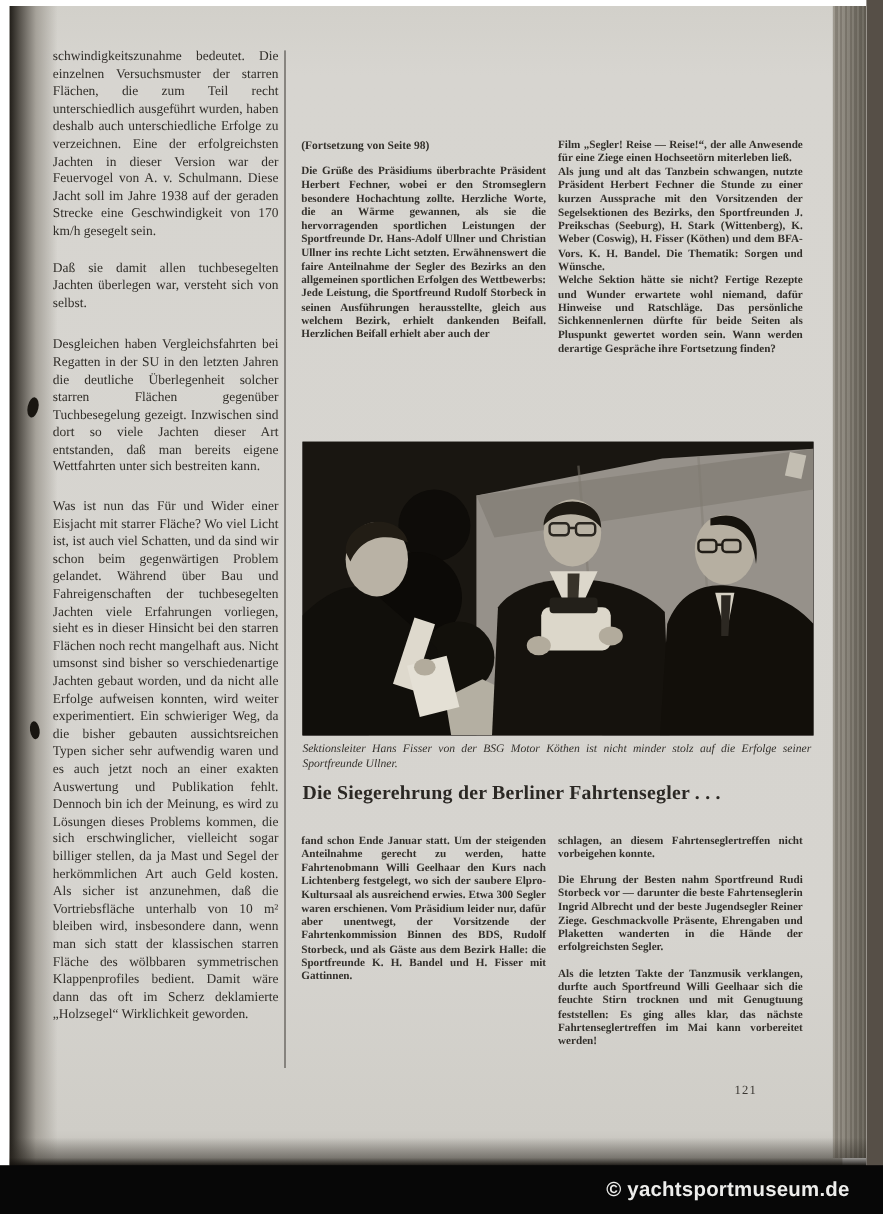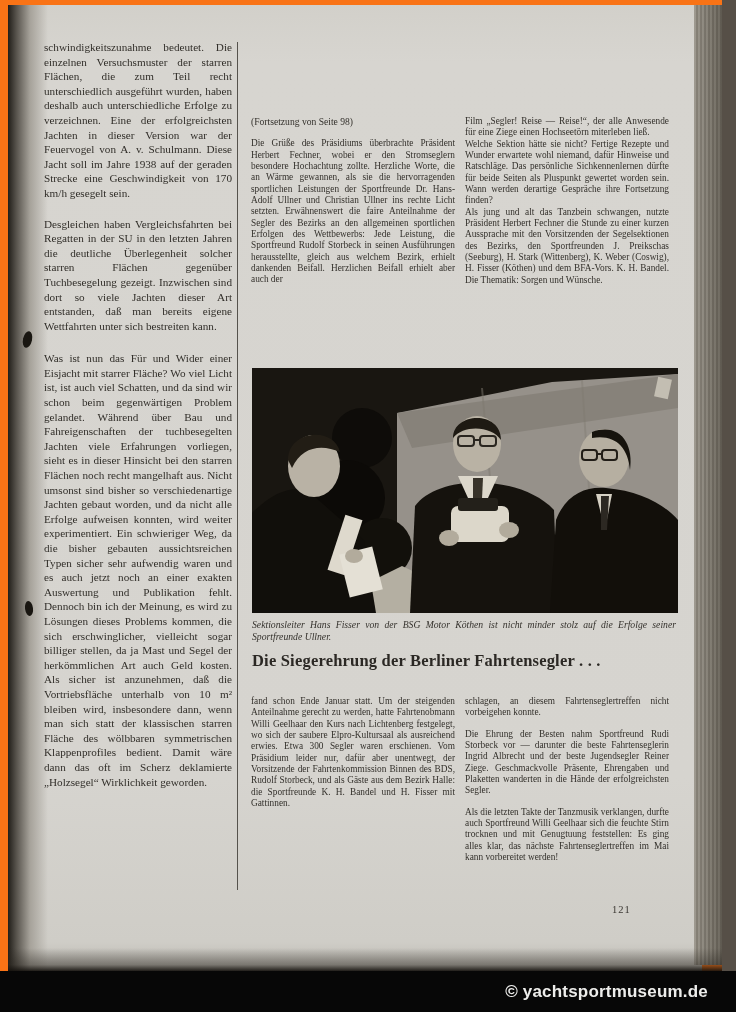--- a/index.html
+++ b/index.html
@@ -1,17 +1,17 @@
 <!DOCTYPE html>
 <html><head>
 <meta charset="utf-8">
 <style>
   html,body{margin:0;padding:0;}
   body{background:#23201b;font-family:"Liberation Serif",serif;}
-  #scan{position:relative;width:736px;height:1012px;overflow:hidden;background:#f97316;}
+  #scan{position:relative;width:736px;height:1012px;overflow:hidden;background:#ffffff;}
   
   #right-band{position:absolute;top:0;left:722px;width:14px;height:1012px;background:#564f47;}
   #paper{position:absolute;top:5px;left:8px;width:694px;height:966px;
          background:linear-gradient(180deg,#d2d0ca 0%,#d7d5d0 6%,#d6d4cf 80%,#cfcdc7 97%,#b9b6af 100%);}
   #spine-shadow{position:absolute;top:5px;left:8px;width:40px;height:966px;
          background:linear-gradient(90deg,#211e19 0%,#5a564f 22%,#a6a29a 55%,rgba(214,212,207,0) 100%);}
   #page-edge{position:absolute;top:5px;left:694px;width:28px;height:960px;
          background:repeating-linear-gradient(90deg,#c4c1ba 0 2px,#a9a59d 2px 4px),linear-gradient(90deg,#cfccc6,#8e8a82);
          background-blend-mode:multiply;}
   #bottom-shadow{position:absolute;left:8px;top:948px;width:714px;height:24px;
@@ -34,21 +34,21 @@
   #header-box{position:absolute;left:251px;top:44px;width:421px;height:62px;border:2px solid #45423d;
          box-sizing:border-box;display:flex;align-items:center;justify-content:center;background:#d6d4cf;}
   .hatch{position:absolute;top:2px;bottom:2px;width:15px;
          background:repeating-linear-gradient(90deg,#56534d 0 1px,rgba(0,0,0,0) 1px 3.5px);}
   #hatch-left{left:2px;}
   #hatch-right{right:2px;}
   #header-box h1{margin:0;font-family:"Liberation Sans",sans-serif;font-weight:bold;font-size:27px;
          letter-spacing:.5px;color:#3a3834;}
 
   
-  .two-cols{position:absolute;left:251px;width:422px;display:flex;gap:10px;}
+  .two-cols{position:absolute;left:251px;width:422px;display:flex;gap:10px;font-weight:bold;}
   .col{width:204px;font-size:9.3px;line-height:11.35px;text-align:justify;color:#33302b;}
   .col p{margin:0;}
   #top-cols{top:116px;height:252px;overflow:hidden;}
   #bottom-cols{top:684px;height:222px;overflow:hidden;margin-top:12px;}
   .gap-lg{margin-bottom:11px !important;}
   .gap-sm{margin-bottom:3px !important;}
   .gap-md{margin-bottom:10px !important;}
 
   #continuation{font-size:9.6px;}
 
@@ -74,36 +74,37 @@
   <div id="right-band"></div>
   <div id="paper"></div>
   <div id="page-edge"></div>
   <div id="spine-shadow"></div>
   <div id="bottom-shadow"></div>
   <div class="blot" id="blot1"></div>
   <div class="blot" id="blot2"></div>
 
   <div id="left-col">
     <p>schwindigkeitszunahme bedeutet. Die einzelnen Versuchsmuster der starren Flächen, die zum Teil recht unterschiedlich ausgeführt wurden, haben deshalb auch unterschiedliche Erfolge zu verzeichnen. Eine der erfolgreichsten Jachten in dieser Version war der Feuervogel von A. v. Schulmann. Diese Jacht soll im Jahre 1938 auf der geraden Strecke eine Geschwindigkeit von 170 km/h gesegelt sein.</p>
+    <p style="margin-bottom:20px">Daß sie damit allen tuchbesegelten Jachten überlegen war, versteht sich von selbst.</p>
     <p style="margin-bottom:18px">Desgleichen haben Vergleichsfahrten bei Regatten in der SU in den letzten Jahren die deutliche Überlegenheit solcher starren Flächen gegenüber Tuchbesegelung gezeigt. Inzwischen sind dort so viele Jachten dieser Art entstanden, daß man bereits eigene Wettfahrten unter sich bestreiten kann.</p>
     <p>Was ist nun das Für und Wider einer Eisjacht mit starrer Fläche? Wo viel Licht ist, ist auch viel Schatten, und da sind wir schon beim gegenwärtigen Problem gelandet. Während über Bau und Fahreigenschaften der tuchbesegelten Jachten viele Erfahrungen vorliegen, sieht es in dieser Hinsicht bei den starren Flächen noch recht mangelhaft aus. Nicht umsonst sind bisher so verschiedenartige Jachten gebaut worden, und da nicht alle Erfolge aufweisen konnten, wird weiter experimentiert. Ein schwieriger Weg, da die bisher gebauten aussichtsreichen Typen sicher sehr aufwendig waren und es auch jetzt noch an einer exakten Auswertung und Publikation fehlt. Dennoch bin ich der Meinung, es wird zu Lösungen dieses Problems kommen, die sich erschwinglicher, vielleicht sogar billiger stellen, da ja Mast und Segel der herkömmlichen Art auch Geld kosten. Als sicher ist anzunehmen, daß die Vortriebsfläche unterhalb von 10 m² bleiben wird, insbesondere dann, wenn man sich statt der klassischen starren Fläche des wölbbaren symmetrischen Klappenprofiles bedient. Damit wäre dann das oft im Scherz deklamierte „Holzsegel“ Wirklichkeit geworden.</p>
   </div>
 
   <div id="col-rule"></div>
 
 
   <div class="two-cols" id="top-cols">
     <div class="col">
       <p id="continuation" class="gap-lg">(Fortsetzung von Seite 98)</p>
       <p>Die Grüße des Präsidiums überbrachte Präsident Herbert Fechner, wobei er den Stromseglern besondere Hochachtung zollte. Herzliche Worte, die an Wärme gewannen, als sie die hervorragenden sportlichen Leistungen der Sportfreunde Dr. Hans-Adolf Ullner und Christian Ullner ins rechte Licht setzten. Erwähnenswert die faire Anteilnahme der Segler des Bezirks an den allgemeinen sportlichen Erfolgen des Wettbewerbs: Jede Leistung, die Sportfreund Rudolf Storbeck in seinen Ausführungen herausstellte, gleich aus welchem Bezirk, erhielt dankenden Beifall. Herzlichen Beifall erhielt aber auch der</p>
     </div>
     <div class="col">
       <p>Film „Segler! Reise — Reise!“, der alle Anwesende für eine Ziege einen Hochseetörn miterleben ließ.</p>
+      <p>Als jung und alt das Tanzbein schwangen, nutzte Präsident Herbert Fechner die Stunde zu einer kurzen Aussprache mit den Vorsitzenden der Segelsektionen des Bezirks, den Sportfreunden J. Preikschas (Seeburg), H. Stark (Wittenberg), K. Weber (Coswig), H. Fisser (Köthen) und dem BFA-Vors. K. H. Bandel. Die Thematik: Sorgen und Wünsche.</p>
       <p>Welche Sektion hätte sie nicht? Fertige Rezepte und Wunder erwartete wohl niemand, dafür Hinweise und Ratschläge. Das persönliche Sichkennenlernen dürfte für beide Seiten als Pluspunkt gewertet worden sein. Wann werden derartige Gespräche ihre Fortsetzung finden?</p>
-      <p>Als jung und alt das Tanzbein schwangen, nutzte Präsident Herbert Fechner die Stunde zu einer kurzen Aussprache mit den Vorsitzenden der Segelsektionen des Bezirks, den Sportfreunden J. Preikschas (Seeburg), H. Stark (Wittenberg), K. Weber (Coswig), H. Fisser (Köthen) und dem BFA-Vors. K. H. Bandel. Die Thematik: Sorgen und Wünsche.</p>
     </div>
   </div>
 
   <div id="photo">
     <svg width="426" height="245" viewBox="0 0 426 245">
       <rect width="426" height="245" fill="#191611"></rect>
 
       <polygon points="145,45 300,14 426,6 426,245 145,245" fill="#96918a"></polygon>
       <polygon points="145,45 426,6 426,40 160,80" fill="#87827a"></polygon>
       <line x1="230" y1="20" x2="250" y2="245" stroke="#7e796f" stroke-width="2" opacity="0.5"></line>

